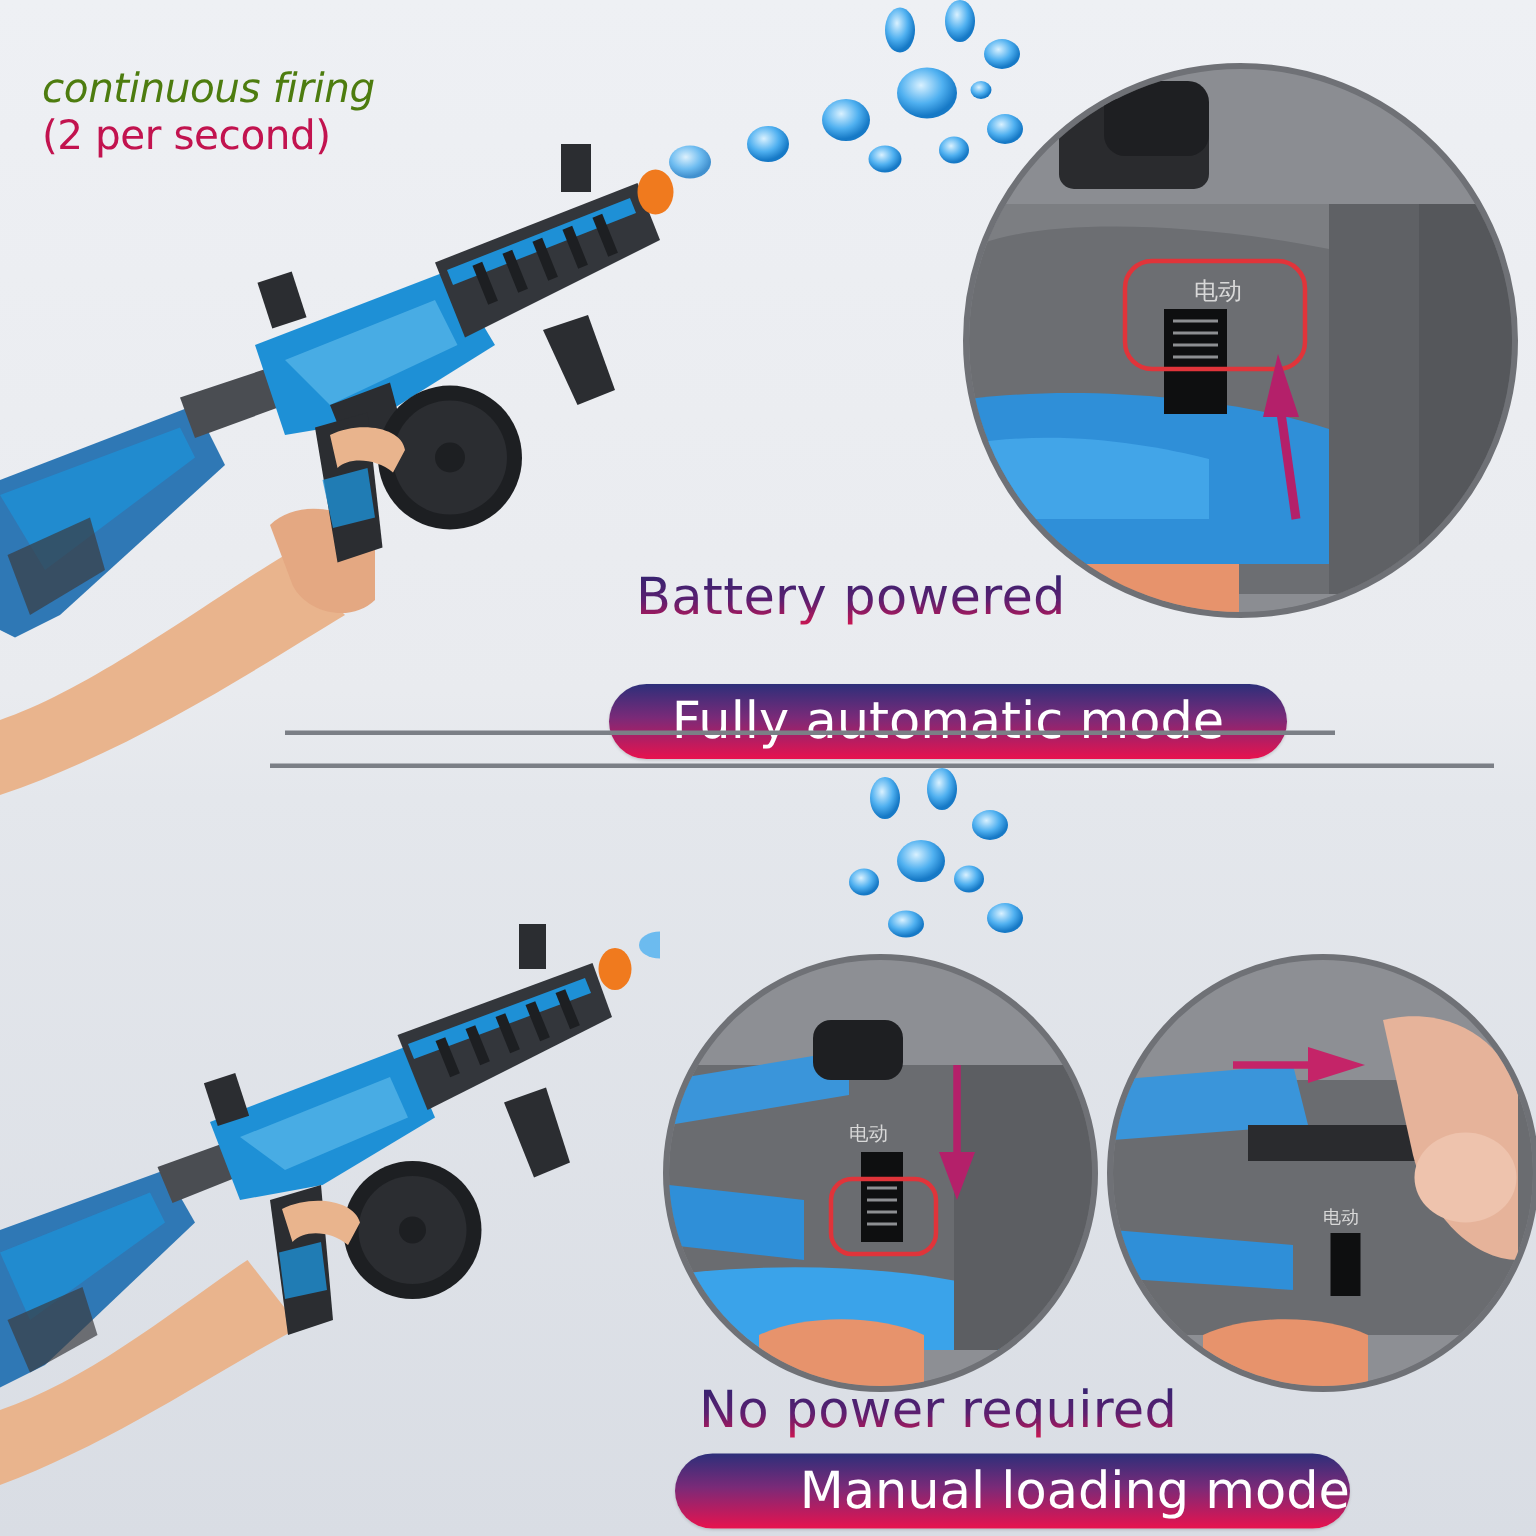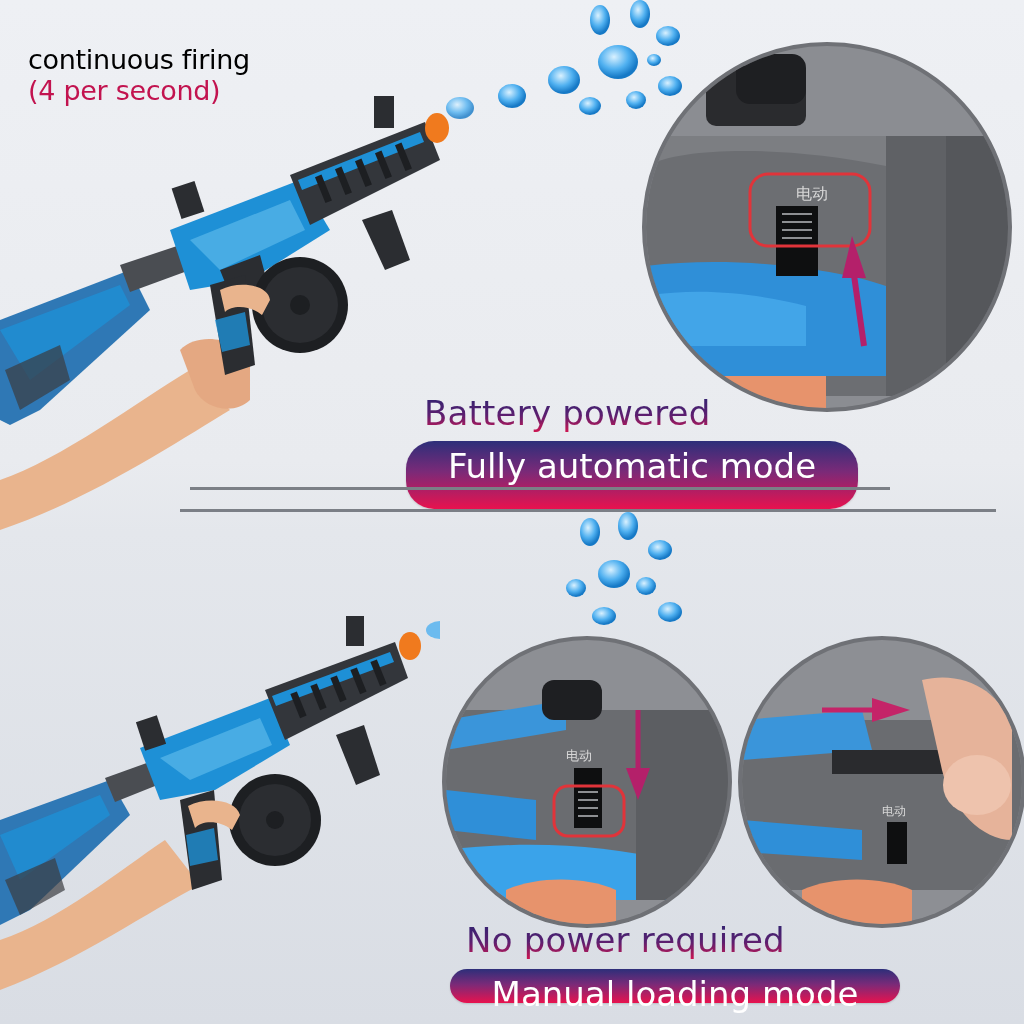--- a/index.html
+++ b/index.html
@@ -2,40 +2,40 @@
 <html><head>
 <meta charset="utf-8">
 <style>
   html, body { margin:0; padding:0; }
   body { width:1024px; height:1024px; overflow:hidden; position:relative;
          background: linear-gradient(180deg,#eef0f4 0%,#e9ebef 45%,#e4e7ec 52%,#d9dde4 100%);
          font-family: "DejaVu Sans", sans-serif; }
   .abs { position:absolute; }
   .label-top { left:28px; top:44px; font-size:27px; line-height:31px; letter-spacing:-0.3px; }
   .label-bot { left:58px; top:548px; font-size:26px; line-height:31px; letter-spacing:-0.3px; }
-  .label-line1 { color:#000000; }
+  .label-line1 { color:#4d7c0f;font-style:italic; }
   .label-line2 { color:#c2134f; }
   .label-bot .label-line2 { margin-left:-10px; }
   .headline { font-size:34px; letter-spacing:0.2px;
               background: linear-gradient(180deg,#2a2470 0%,#5b1f70 55%,#d4154f 100%);
               -webkit-background-clip:text; background-clip:text; color:transparent; }
   .pill { border-radius:28px; color:#fff; font-size:34px; text-align:center;
           background: linear-gradient(180deg,#2d2f7a 0%,#7a2a78 45%,#e8124e 100%);
           box-shadow: 0 1px 2px rgba(0,0,0,0.15); }
   .divider { height:3px; background:#7b7f86; }
   .circle { border-radius:50%; overflow:hidden; border:4px solid #6f7176;
             background: radial-gradient(circle at 50% 40%, #8d8f94 0%, #6a6c70 60%, #55575b 100%); }
   .circle svg { width:100%; height:100%; display:block; }
 </style>
 </head>
 <body>
 
 <div class="abs label-top">
   <div class="label-line1">continuous firing</div>
-  <div class="label-line2">(4 per second)</div>
+  <div class="label-line2">(2 per second)</div>
 </div>
 
 <div class="abs" style="left:0;top:80px;width:700px;height:470px;">
   <svg width="700" height="470" viewBox="0 0 700 470">
 
     <path d="M0 400 C60 380 140 320 190 290 L230 330 C180 360 90 420 0 450 Z" fill="#e9b48d"></path>
     <path d="M180 270 C200 250 240 260 250 280 L250 320 C235 335 205 330 195 310 Z" fill="#e4a882"></path>
 
     <path d="M0 240 L130 190 L150 230 L40 330 L10 345 L0 340 Z" fill="#2f78b5"></path>
     <path d="M0 250 L120 205 L130 225 L30 300 Z" fill="#1e90d6" opacity="0.8"></path>
@@ -121,22 +121,22 @@
       <line x1="136" y1="192" x2="166" y2="192"></line>
       <line x1="136" y1="200" x2="166" y2="200"></line>
     </g>
     <rect x="104" y="128" width="120" height="72" rx="18" fill="none" stroke="#e0343a" stroke-width="3"></rect>
     <line x1="218" y1="300" x2="206" y2="215" stroke="#b4206a" stroke-width="6"></line>
     <polygon points="196,232 206,190 220,232" fill="#b4206a"></polygon>
     <rect x="60" y="330" width="120" height="32" fill="#e7936c"></rect>
   </svg>
 </div>
 
-<div class="abs headline" style="left:424px;top:393px;text-align:right;">Battery powered</div>
-<div class="abs pill" style="left:406px;top:441px;width:452px;height:68px;line-height:50px;">Fully automatic mode</div>
+<div class="abs headline" style="left:424px;top:378px;text-align:right;">Battery powered</div>
+<div class="abs pill" style="left:406px;top:456px;width:452px;height:50px;line-height:50px;">Fully automatic mode</div>
 
 <div class="abs divider" style="left:190px;top:487px;width:700px;"></div>
 <div class="abs divider" style="left:180px;top:509px;width:816px;"></div>
 
 <div class="abs label-bot">
 </div>
 
 <div class="abs" style="left:560px;top:512px;width:130px;height:120px;">
   <svg width="130" height="120" viewBox="0 0 130 120">
     <defs>
@@ -226,13 +226,13 @@
     <ellipse cx="235" cy="145" rx="34" ry="30" fill="#eec3ad"></ellipse>
     <text x="140" y="175" font-size="12" fill="#d8d8d8" font-family="DejaVu Sans, sans-serif">电动</text>
     <rect x="145" y="182" width="20" height="42" fill="#0e0f10"></rect>
     <line x1="80" y1="70" x2="140" y2="70" stroke="#c42468" stroke-width="5"></line>
     <polygon points="130,58 168,70 130,82" fill="#c42468"></polygon>
     <path d="M60 250 C90 236 140 236 170 250 L170 284 L60 284 Z" fill="#e7936c"></path>
   </svg>
 </div>
 
 <div class="abs headline" style="left:466px;top:920px;">No power required</div>
-<div class="abs pill" style="left:450px;top:969px;width:450px;height:34px;line-height:50px;">Manual loading mode</div>
+<div class="abs pill" style="left:450px;top:969px;width:450px;height:50px;line-height:50px;text-align:right;">Manual loading mode</div>
 
 </body></html>

